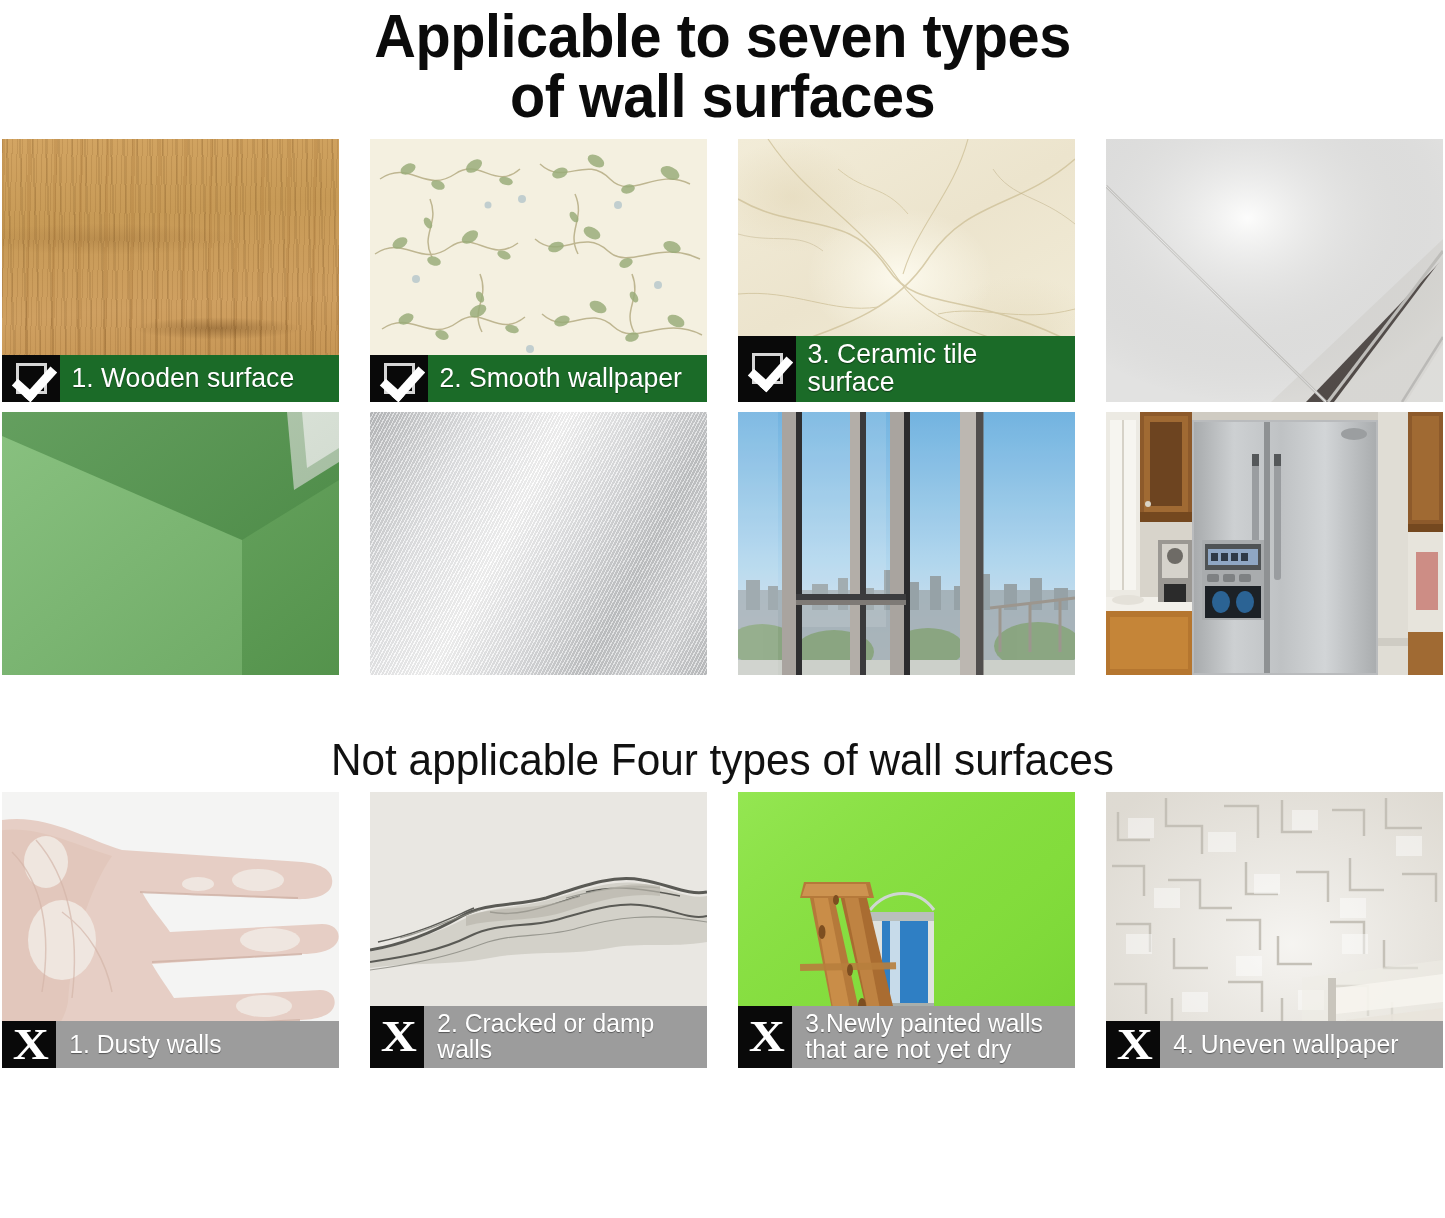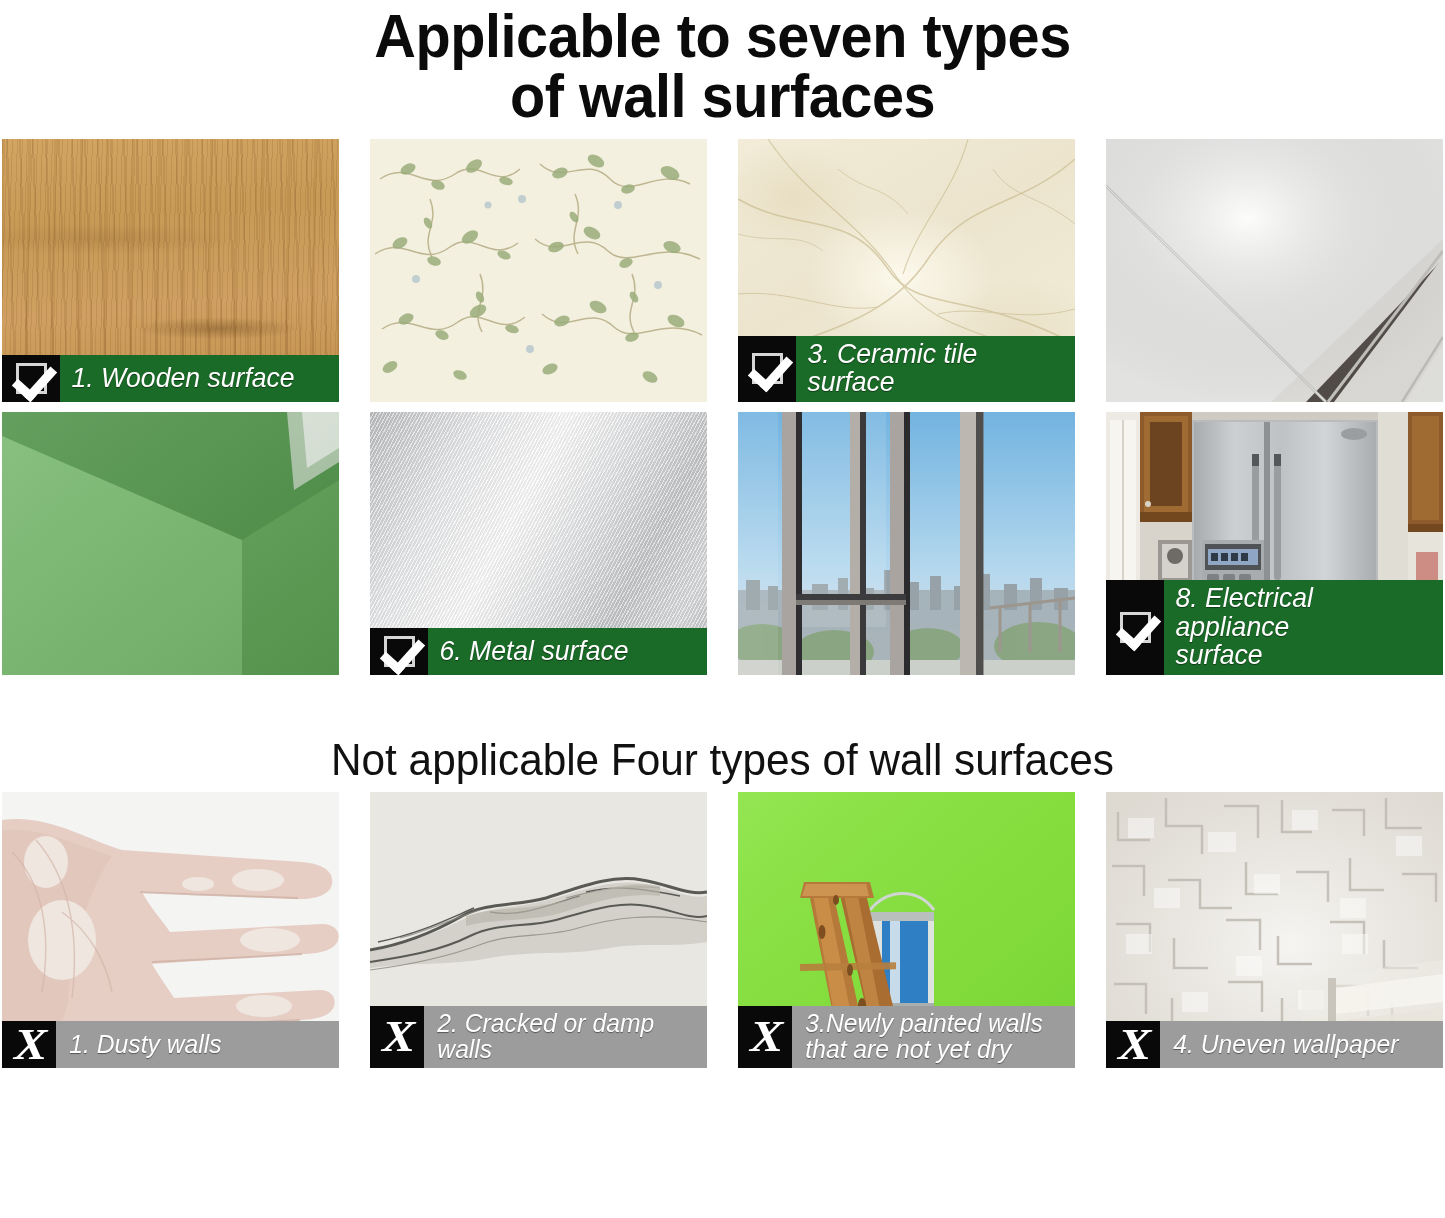--- a/index.html
+++ b/index.html
@@ -37,21 +37,20 @@
     transform: scaleX(0.94);
     transform-origin: center top;
   }
 
   
   .grid {
     display: grid;
     grid-template-columns: repeat(4, 337px);
     column-gap: 31px;
     justify-content: center;
-    font-style: italic;
   }
   .grid-top { margin-top: 13px; row-gap: 10px; }
   .grid-bottom { margin-top: 10px; }
 
   .tile { position: relative; width: 337px; height: 263px; overflow: hidden; }
   .tile-bottom { height: 276px; }
 
   .photo { position: absolute; inset: 0; overflow: hidden; }
 
   
@@ -269,20 +268,26 @@
           <g fill="#9fb8c4" opacity="0.6">
             <circle cx="152" cy="60" r="4"></circle>
               <circle cx="248" cy="66" r="4"></circle>
             <circle cx="46" cy="140" r="4"></circle>
               <circle cx="288" cy="146" r="4"></circle>
             <circle cx="160" cy="210" r="4"></circle>
               <circle cx="118" cy="66" r="3.5"></circle>
           </g>
         </svg>
       </div>
+      <div class="caption cap-green">
+        <div class="cap-box">
+            <span class="chk"></span>
+          </div>
+        <div class="cap-text">2. Smooth wallpaper</div>
+      </div>
     </div>
 
     <div class="tile">
       <div class="photo tex-ceramic">
         <svg class="marble" viewBox="0 0 337 263" preserveAspectRatio="none">
           <g stroke="#cdbf96" fill="none" opacity="0.75">
             <path d="M0,60 C60,95 110,70 150,130 C180,175 230,150 337,205" stroke-width="1.6"></path>
             <path d="M30,0 C70,60 120,80 160,140 C200,200 270,190 337,240" stroke-width="1.2"></path>
             <path d="M337,20 C280,70 230,60 190,120 C150,180 90,190 0,225" stroke-width="1.5"></path>
             <path d="M230,0 C215,55 180,85 165,135" stroke-width="1.1"></path>
@@ -344,26 +349,20 @@
               <stop offset="0%" stop-color="#ffffff" stop-opacity="0.12"></stop>
               <stop offset="100%" stop-color="#0d2b0a" stop-opacity="0.12"></stop>
             </linearGradient>
           </defs>
         </svg>
       </div>
     </div>
 
     <div class="tile">
       <div class="photo tex-metal"></div>
-      <div class="caption cap-green">
-        <div class="cap-box">
-            <span class="chk"></span>
-          </div>
-        <div class="cap-text">6. Metal surface</div>
-      </div>
     </div>
 
     <div class="tile">
       <div class="photo tex-glass">
         <svg viewBox="0 0 337 263" preserveAspectRatio="none" style="position:absolute;inset:0;width:100%;height:100%">
           <defs>
             <linearGradient id="sky" x1="0" y1="0" x2="0" y2="1">
               <stop offset="0%" stop-color="#68aede"></stop>
               <stop offset="55%" stop-color="#a9d2ec"></stop>
               <stop offset="100%" stop-color="#dfe8ec"></stop>
@@ -492,29 +491,20 @@
 
           <rect x="272" y="0" width="30" height="263" fill="#e0ddd5"></rect>
           <rect x="302" y="0" width="35" height="112" fill="#8d5a2b"></rect>
           <rect x="306" y="4" width="27" height="104" fill="#a06a33"></rect>
           <rect x="302" y="112" width="35" height="8" fill="#74481f"></rect>
           <rect x="302" y="120" width="35" height="100" fill="#e7e4dc"></rect>
           <rect x="310" y="140" width="22" height="58" fill="#b4352e" opacity="0.5"></rect>
           <rect x="302" y="220" width="35" height="43" fill="#a06a33"></rect>
           <rect x="272" y="226" width="30" height="8" fill="#cfccc4"></rect>
         </svg>
-      </div>
-      <div class="caption cap-green">
-        <div class="cap-box">
-            <span class="chk"></span>
-          </div>
-        <div class="cap-text">
-          <span>8. Electrical appliance</span>
-          <span class="l2">surface</span>
-        </div>
       </div>
     </div>
 
   </div>
 
   <div class="sub-title" style="margin-top:62px;">Not applicable Four types of wall surfaces</div>
 
   <div class="grid grid-bottom">
 
     <div class="tile tile-bottom">

